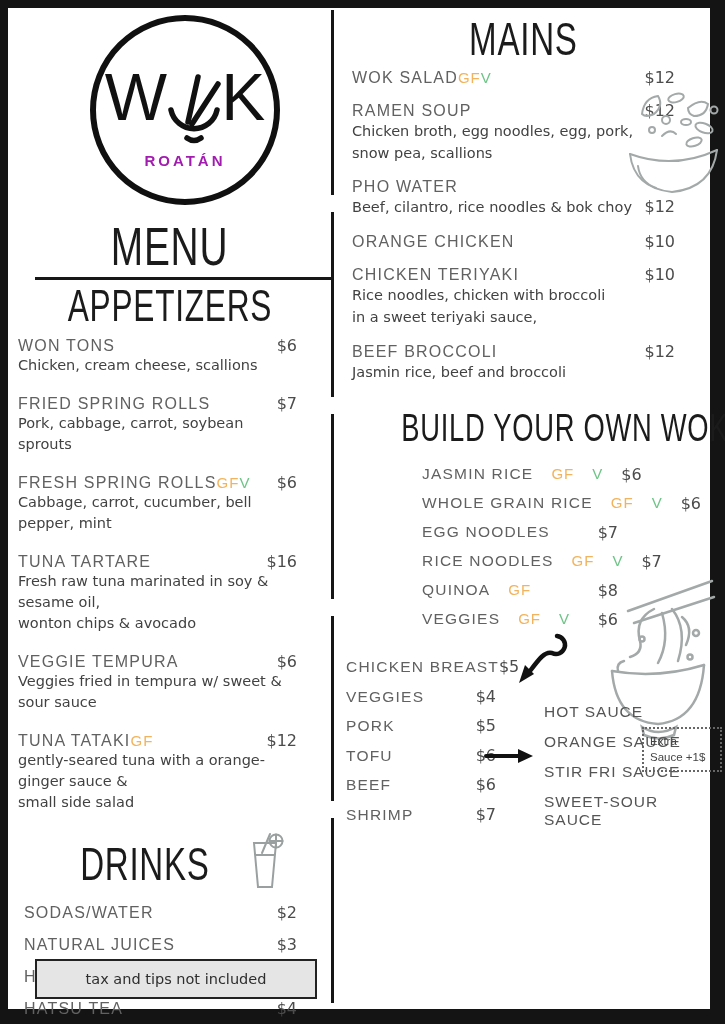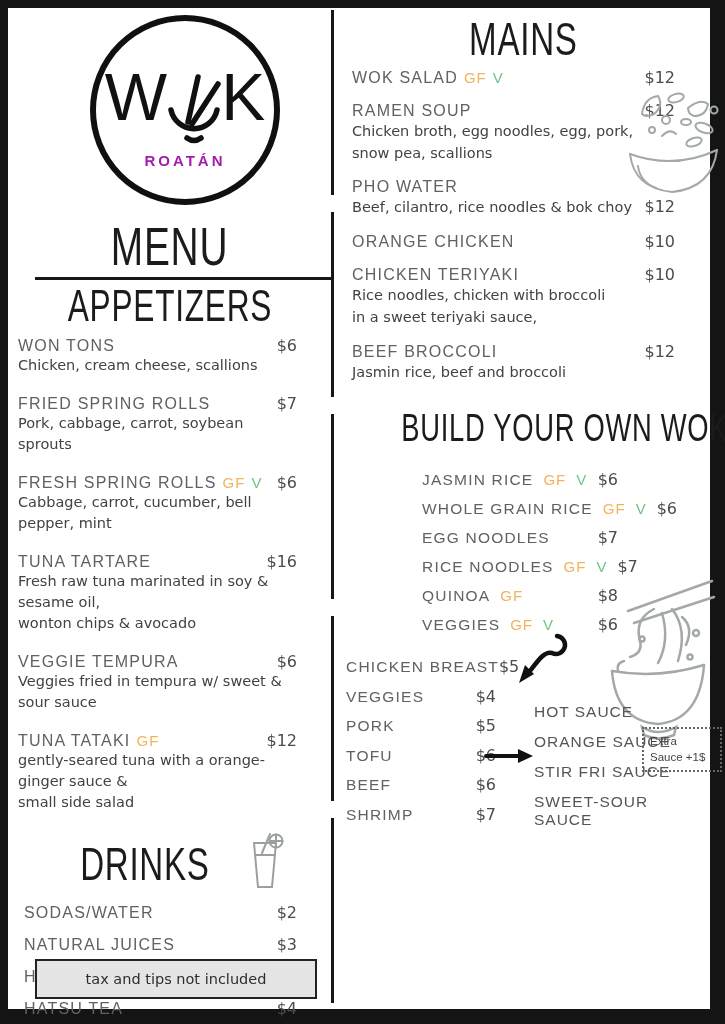--- a/index.html
+++ b/index.html
@@ -20,21 +20,21 @@
   .underline{height:3px;background:#171717;margin:2px 0 0 27px;}
 
   .logo{width:190px;height:190px;border:6px solid #101010;border-radius:50%;margin:7px 0 0 82px;
     position:relative;display:flex;align-items:center;justify-content:center;box-sizing:border-box;}
   .logo-letter{font-family:"Liberation Sans",sans-serif;font-size:66px;color:#111;line-height:1;margin-top:-26px;}
   .logo-sub{position:absolute;left:0;right:0;bottom:30px;text-align:center;font-family:"Liberation Sans",sans-serif;
     font-weight:bold;font-size:15px;letter-spacing:3px;color:#a21caf;}
 
   .list-app{margin-top:6px;padding:0 34px 0 10px;}
   .m-item{margin-bottom:18px;}
-  .irow{display:flex;align-items:baseline;gap:6px;}
+  .irow{display:flex;align-items:baseline;}
   .iname{font-family:"Liberation Sans",sans-serif;font-size:16px;letter-spacing:1.2px;color:#616161;white-space:nowrap;}
   .tag{font-family:"Liberation Sans",sans-serif;font-size:15px;letter-spacing:1px;}
   .tag-gf{color:#f2b35c;}
   .tag-v{color:#6ec487;}
   .price{margin-left:auto;color:#4c4c4c;font-size:16px;}
   .desc{font-size:14.5px;line-height:21px;color:#424242;white-space:pre-line;flex:1;}
   .drow{display:flex;align-items:baseline;}
 
   .list-drinks{margin-top:12px;padding:0 34px 0 16px;}
   .d-item{display:flex;align-items:baseline;height:32px;}
@@ -42,28 +42,28 @@
   .footer-box{position:absolute;left:27px;bottom:10px;width:278px;height:36px;background:#e5e5e5;
     border:2px solid #222;display:flex;align-items:center;justify-content:center;font-size:14.5px;color:#2e2e2e;}
 
   .list-mains{margin-top:4px;padding:0 35px 0 16px;}
   .mm{margin-bottom:14px;}
   .mm .desc{line-height:22px;}
 
   .salad-art{position:absolute;left:290px;top:76px;}
 
   .list-bases{margin:16px 0 0 86px;width:196px;}
-  .b-item{display:flex;align-items:center;height:29px;gap:10px;}
+  .b-item{display:flex;align-items:flex-start;height:29px;gap:18px;}
   .b-item .iname{font-size:15.5px;}
 
   .cluster{position:relative;margin-top:12px;height:210px;}
   .list-prot{position:absolute;left:10px;top:6px;width:150px;}
   .p-item{display:flex;align-items:baseline;height:29.5px;}
   .p-item .iname{font-size:15.5px;}
-  .list-sauce{position:absolute;left:198px;top:52px;}
+  .list-sauce{position:absolute;left:208px;top:52px;}
   .s-item{height:30px;font-family:"Liberation Sans",sans-serif;font-size:15.5px;letter-spacing:1px;color:#555;}
   .extra-box{position:absolute;left:306px;top:76px;width:64px;border:2px dotted #666;padding:5px 6px;
     font-size:11.5px;line-height:1.35;color:#444;white-space:pre-line;font-family:"Liberation Sans",sans-serif;}
   .curved-arrow{position:absolute;left:176px;top:-24px;}
   .straight-arrow{position:absolute;left:148px;top:96px;}
   .noodle-art{position:absolute;left:262px;top:-76px;}
   svg{display:block;}
 </style>
 </head>
 <body>

